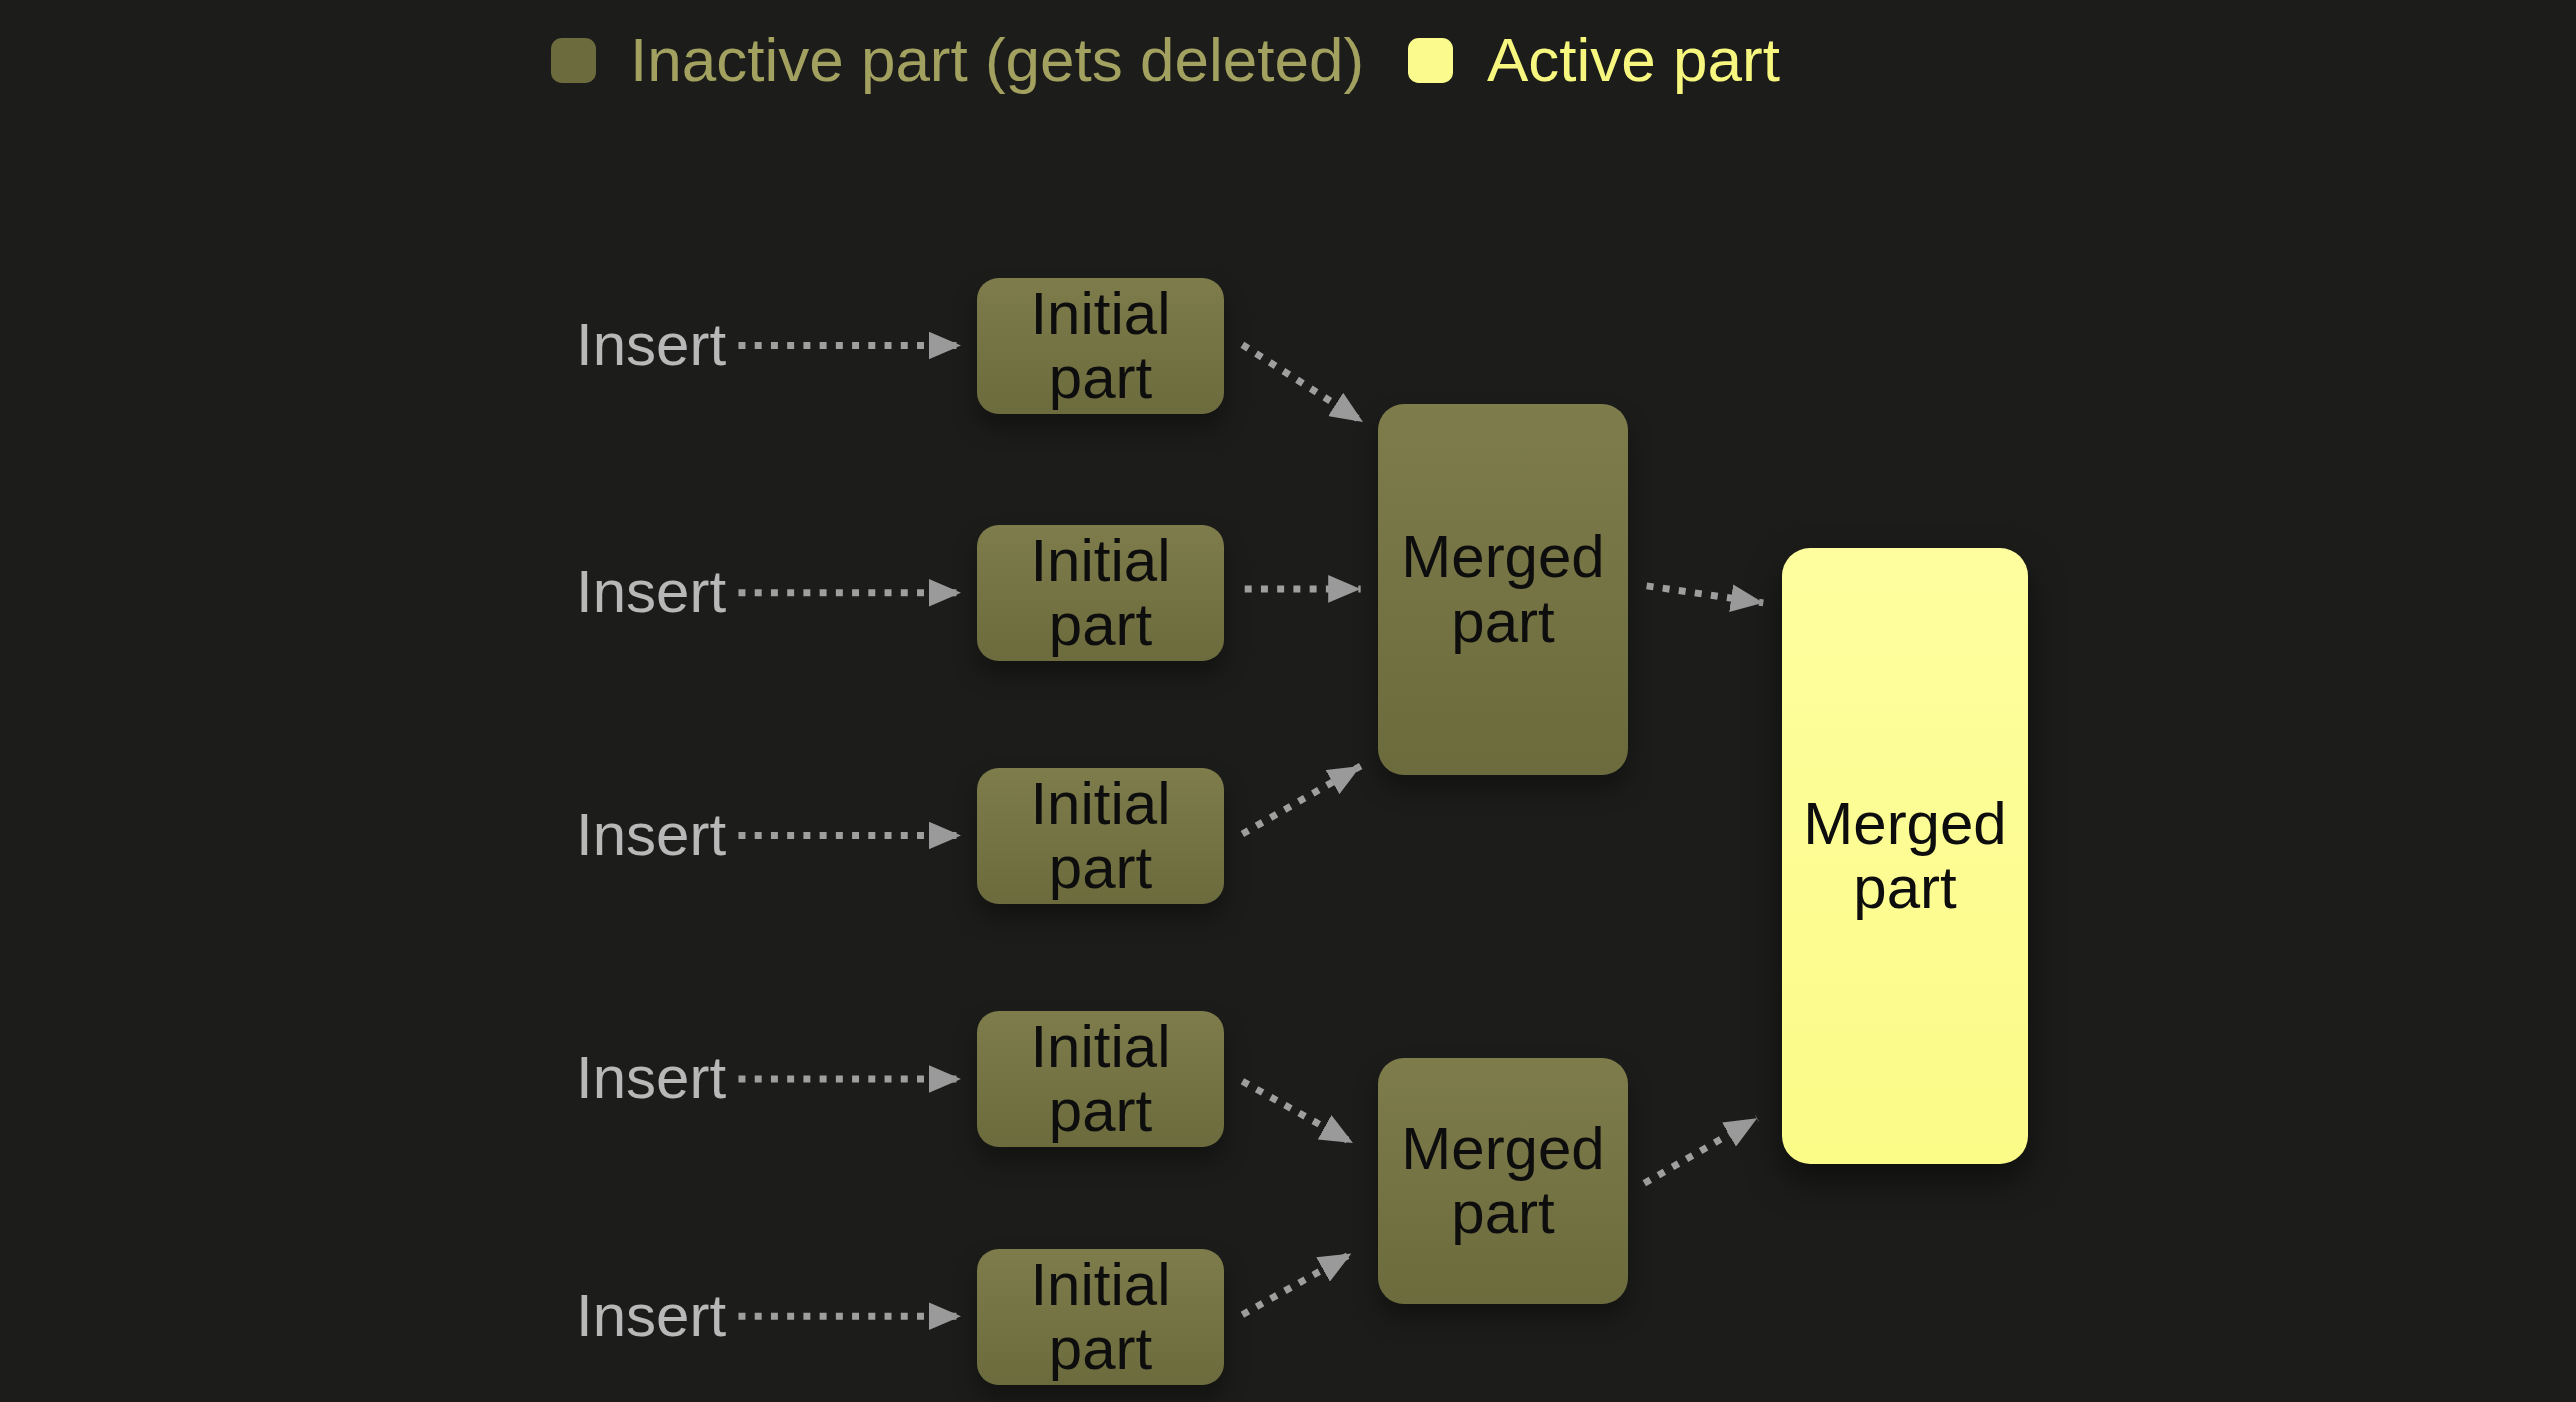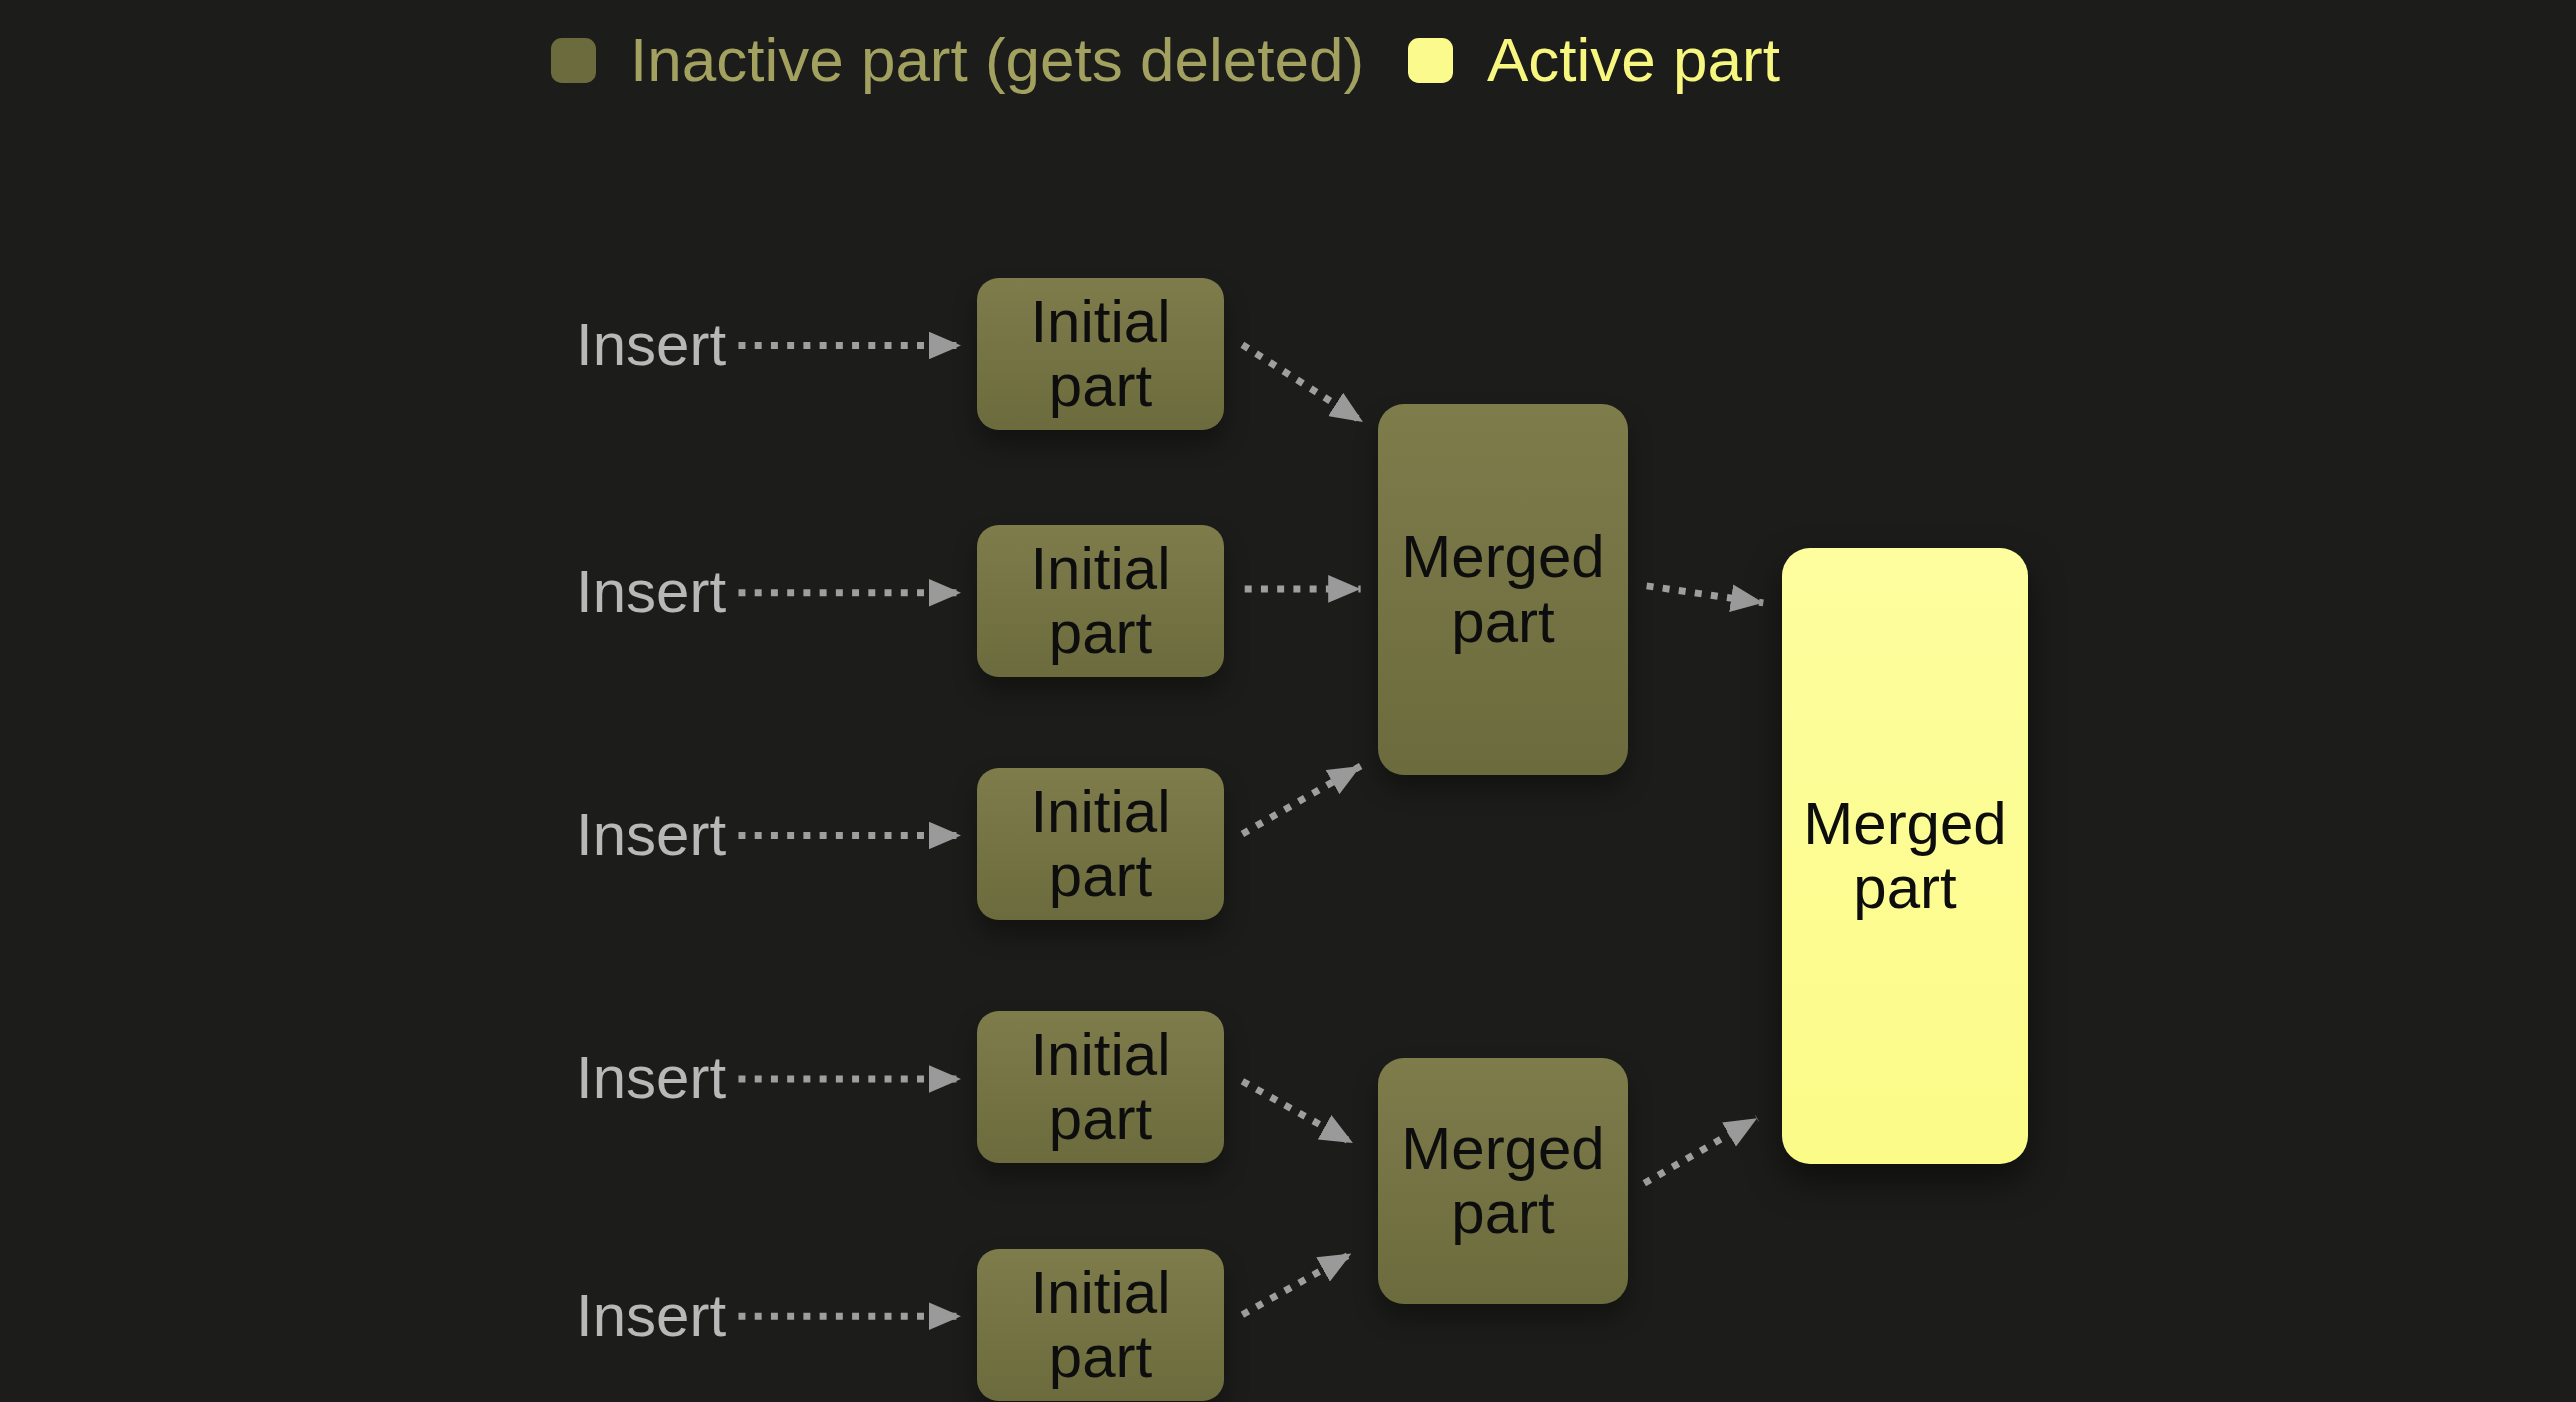--- a/index.html
+++ b/index.html
@@ -56,21 +56,21 @@
     color:var(--box-text);font-size:60px;line-height:1.07;
   }
   .node-inactive{
     background:linear-gradient(180deg,var(--inactive-part-top),var(--inactive-part-bottom));
     box-shadow:0 14px 23px rgba(0,0,0,.35);
   }
   .node-active{
     background:linear-gradient(180deg,var(--active-part-top),var(--active-part-bottom));
     box-shadow:0 17px 34px rgba(0,0,0,.5);
   }
-  .initial{left:977px;width:247px;height:152px;border-radius:21.6px;}
+  .initial{left:977px;width:247px;height:136px;border-radius:21.6px;}
   .ib1{top:278px}.ib2{top:525px}.ib3{top:768px}.ib4{top:1011px}.ib5{top:1249px}
   .merged-1{left:1378px;top:404px;width:250px;height:371px;border-radius:26px;}
   .merged-2{left:1378px;top:1058px;width:250px;height:246px;border-radius:26px;}
   .merged-final{left:1782px;top:548px;width:246px;height:616px;border-radius:28px;}
   .node-label{display:block;max-width:216px;}
 </style>
 </head>
 <body>
 
 <div class="stage">

